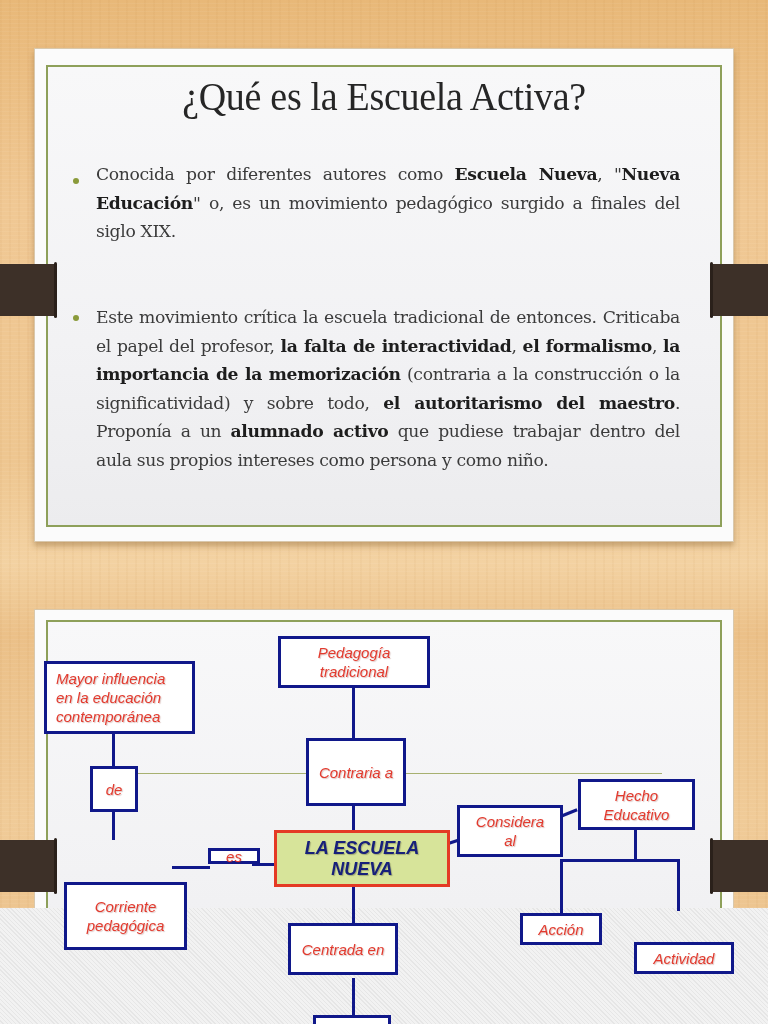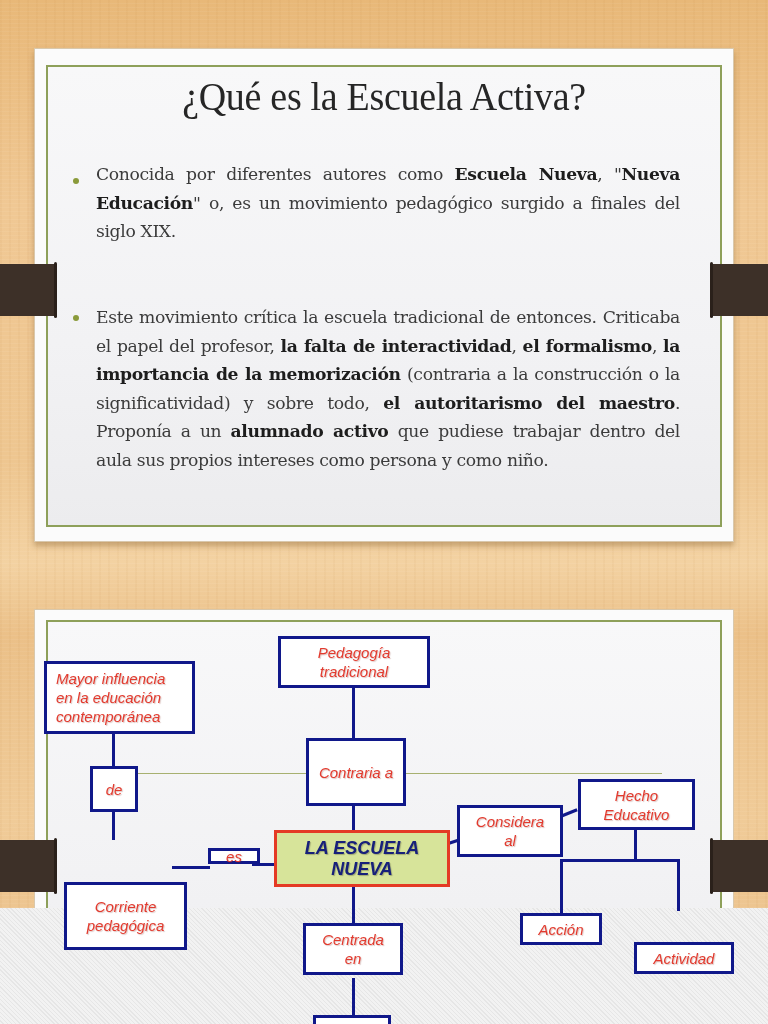--- a/index.html
+++ b/index.html
@@ -161,14 +161,14 @@
 <div class="node left-align" style="left:44px; top:661px; width:151px; height:73px;">Mayor influencia en la educación contemporánea</div>
 <div class="node" style="left:306px; top:738px; width:100px; height:68px;">Contraria a</div>
 <div class="node" style="left:90px; top:766px; width:48px; height:46px;">de</div>
 <div class="node" style="left:578px; top:779px; width:117px; height:51px;">Hecho Educativo</div>
 <div class="node" style="left:457px; top:805px; width:106px; height:52px;">Considera al</div>
 <div class="node central" style="left:274px; top:830px; width:176px; height:57px;">LA  ESCUELA NUEVA</div>
 <div class="node" style="left:64px; top:838px; width:123px; height:68px;margin-top:44px;">Corriente pedagógica</div>
 <div class="node" style="left:208px; top:848px; width:52px; height:16px;">es</div>
 <div class="node" style="left:520px; top:913px; width:82px; height:32px;">Acción</div>
 <div class="node" style="left:634px; top:942px; width:100px; height:32px;">Actividad</div>
-<div class="node" style="left:303px; top:923px; width:100px; height:52px;">Centrada en</div>
+<div class="node" style="left:288px; top:923px; width:110px; height:52px;">Centrada en</div>
 <div class="node" style="left:313px; top:1015px; width:78px; height:20px;"></div>
 
 </body></html>

